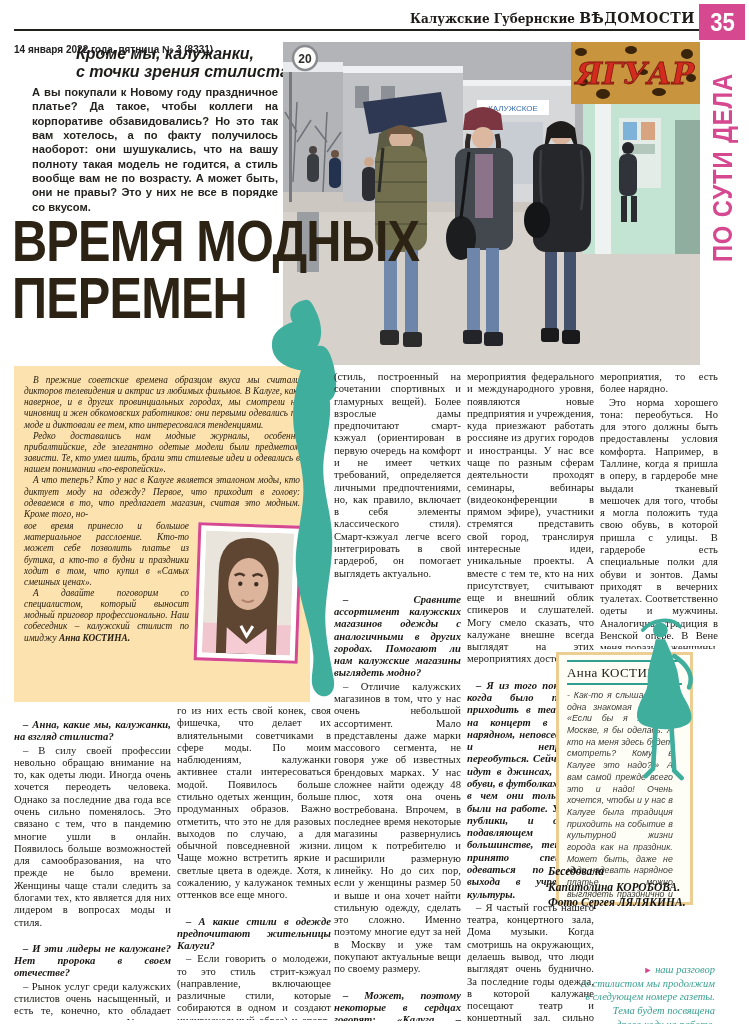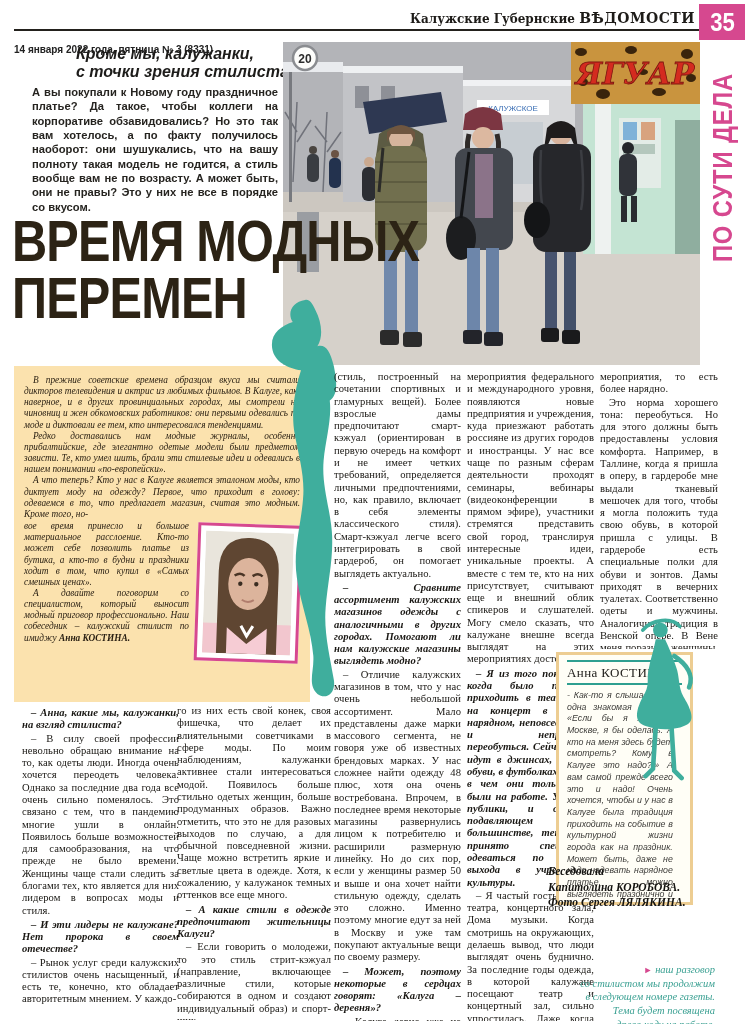--- a/index.html
+++ b/index.html
@@ -40,23 +40,23 @@
   .intro-split .txt{flex:1;}
   .intro-split .txt p{text-indent:0;}
   .intro-split .txt p.indent{text-indent:9px;}
   .bold-name{font-weight:bold;margin-top:48px;}
   .anna-frame{width:104px;height:138px;box-sizing:border-box;border:3px solid #d6488f;background:#fff;
               padding:5px;transform:rotate(2deg);margin-top:3px;}
   
   .col{position:absolute;font:10.6px/1.16 "Liberation Serif",serif;text-align:justify;
        color:#191713;letter-spacing:.05px;overflow:hidden;z-index:4;}
   .col p{margin:0 0 1px;text-indent:9px;}
-  .col p.q{font-weight:bold;font-style:italic;margin-top:2px;}
+  .col p.q{font-weight:bold;font-style:italic;margin-top:14px;}
   .col p.cont{text-indent:0;}
-  .col1{left:22px;top:705px;width:157px;height:315px;}
+  .col1{left:14px;top:705px;width:157px;height:315px;}
   .col2{left:177px;top:705px;width:154px;height:315px;}
   .col3{left:334px;top:371px;width:127px;height:650px;}
   .col4{left:467px;top:371px;width:127px;height:650px;}
   .col5{left:600px;top:371px;width:118px;height:278px;}
   
   .quote-box{position:absolute;left:556px;top:652px;width:137px;height:253px;box-sizing:border-box;
              border:3px solid #edcd92;background:#fffef6;padding:5px 8px;z-index:5;overflow:hidden;}
   .quote-title{font:13px/1 "Liberation Serif",serif;color:#23211d;letter-spacing:.4px;
                border-top:2px solid #2f9f90;border-bottom:2px solid #2f9f90;padding:4px 0;margin-bottom:5px;}
   .quote-text{font:italic 8.8px/1.33 "Liberation Sans",sans-serif;color:#3c3b38;text-align:justify;width:92%;}

